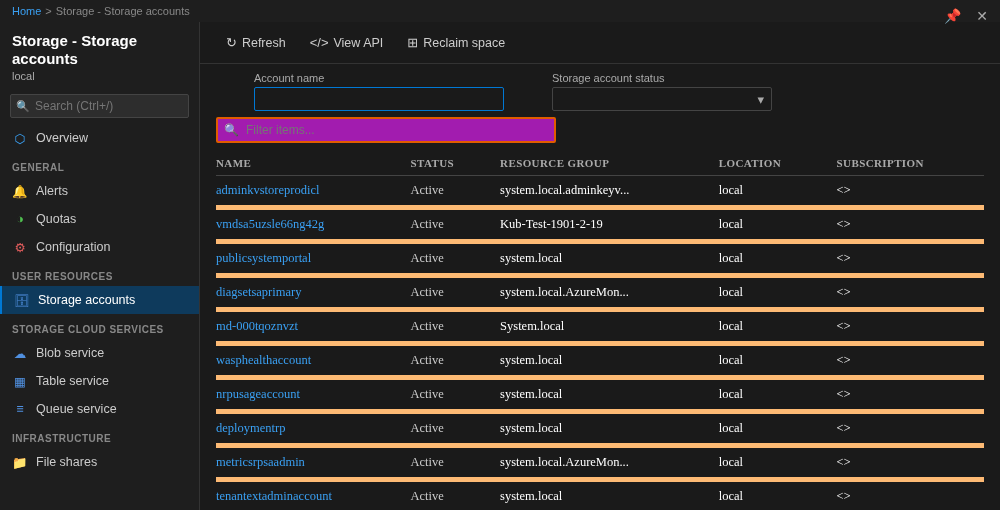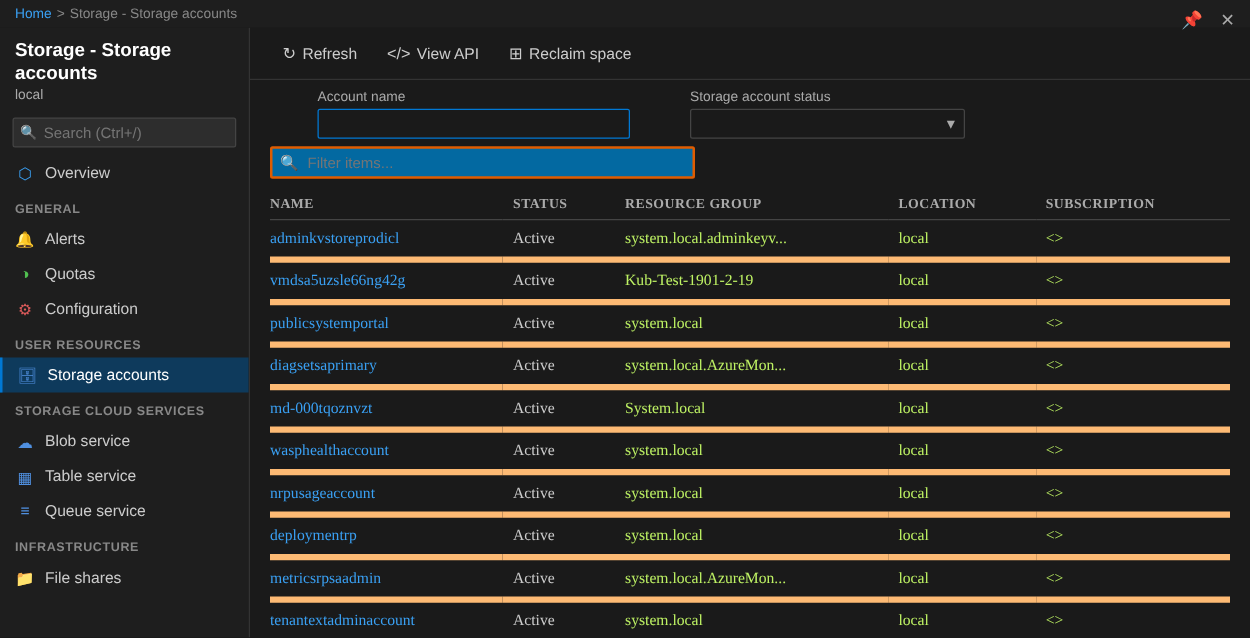--- a/index.html
+++ b/index.html
@@ -206,21 +206,21 @@
       transform: translateY(-50%);
       color: #aaa;
       pointer-events: none;
     }
 
     .filter-search-wrap {
       position: relative;
       margin-bottom: 4px;
     }
     .filter-search {
-      background: #0369a1;
+      background: #a21caf;
       border: 2px solid #e05c00;
       color: #ccc;
       padding: 4px 4px 4px 28px;
       font-size: 12px;
       border-radius: 2px;
       outline: none;
       width: 340px;
     }
     .filter-search-icon {
       position: absolute;
@@ -255,21 +255,21 @@
       letter-spacing: 0.4px;
       white-space: nowrap;
     }
     thead th:first-child { padding-left: 0; }
     tbody tr {
       border-bottom: 5px solid #fdba74;
     }
     tbody td {
       padding: 7px 8px;
       font-size: 12.5px;
-      color: #bef264;
+      color: #ffffff;
     }
     tbody td:first-child {
       color: #3aa0f3;
       padding-left: 0;
       cursor: pointer;
     }
     .status-active {
       color: #ccc;
     }
     .load-more {

